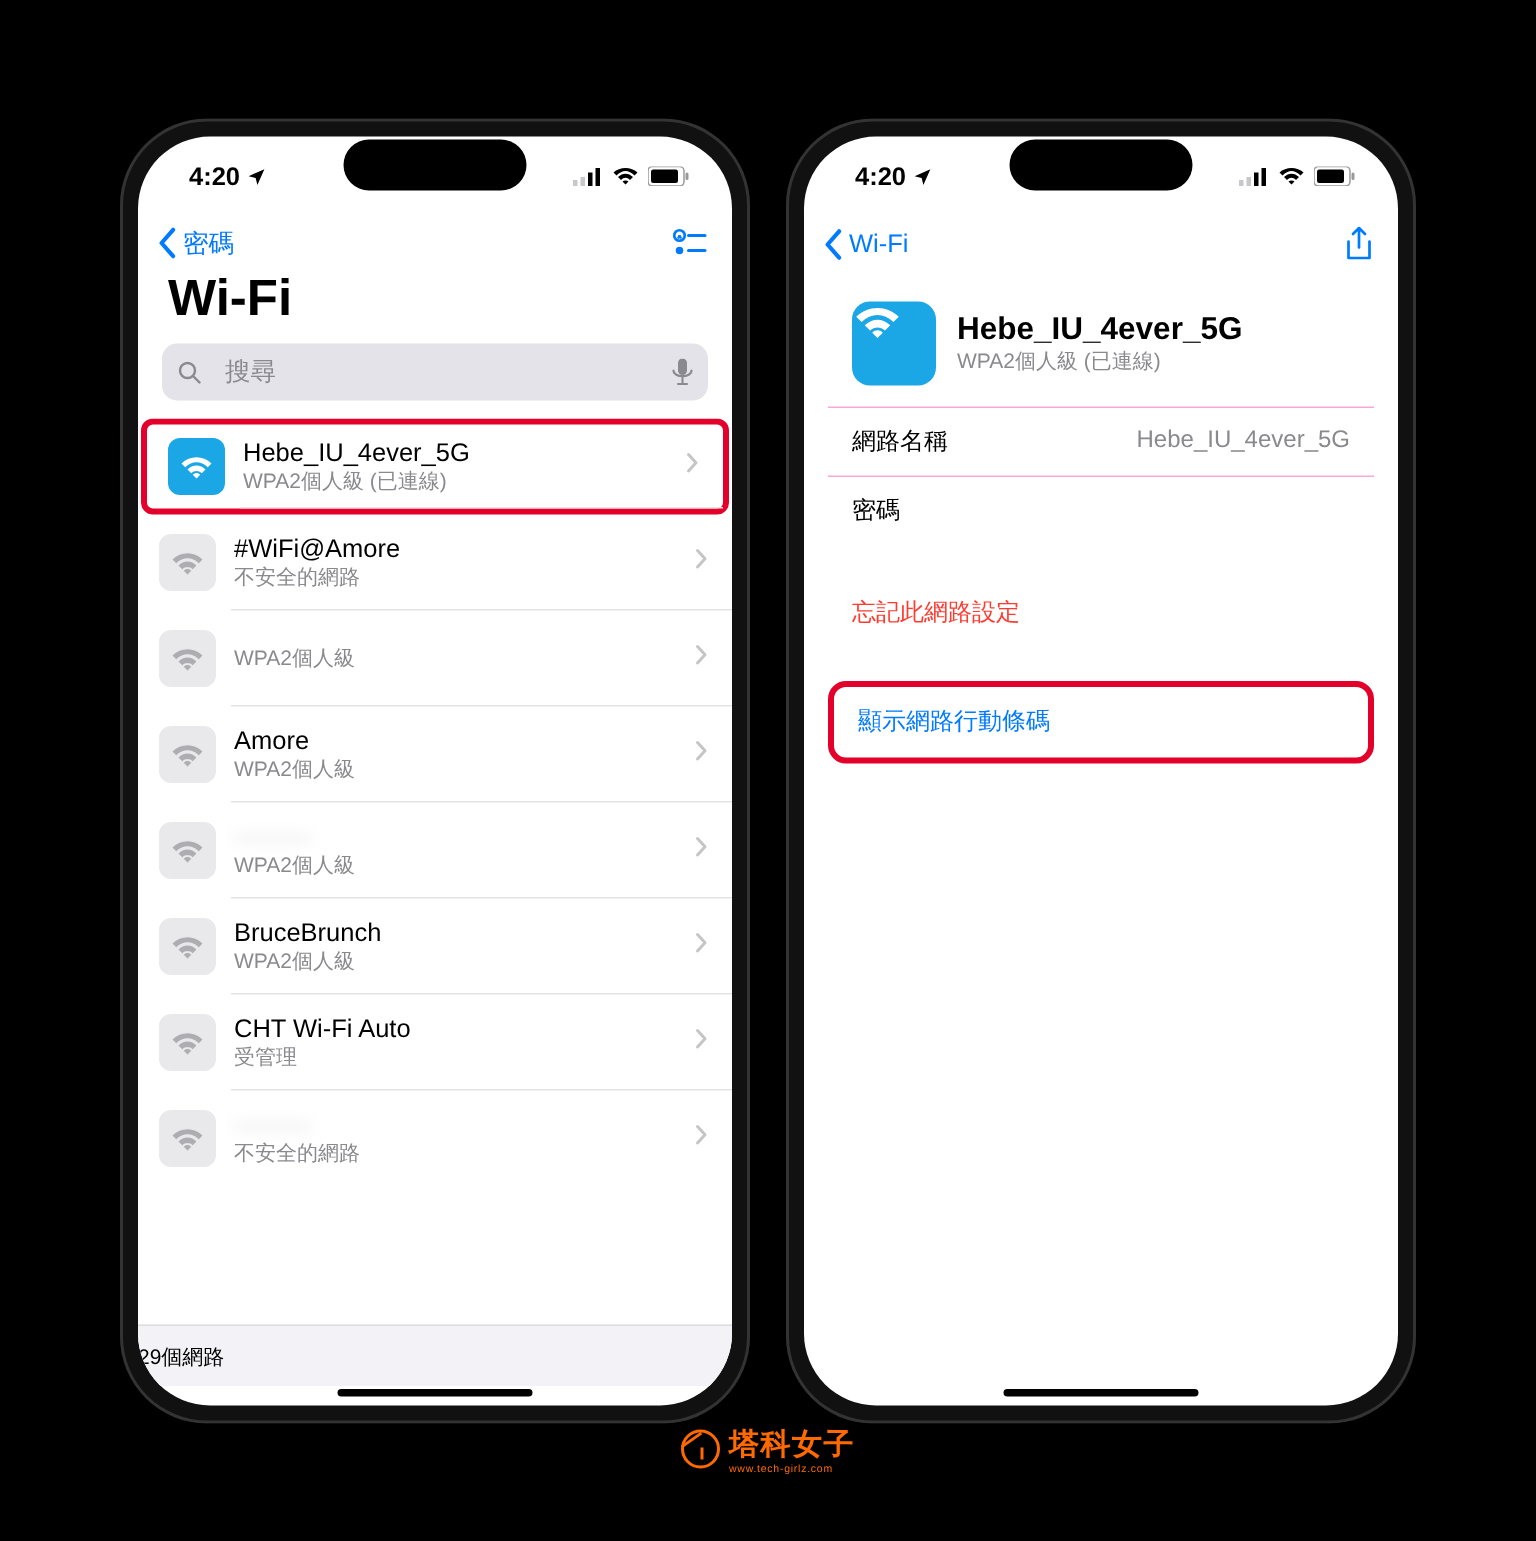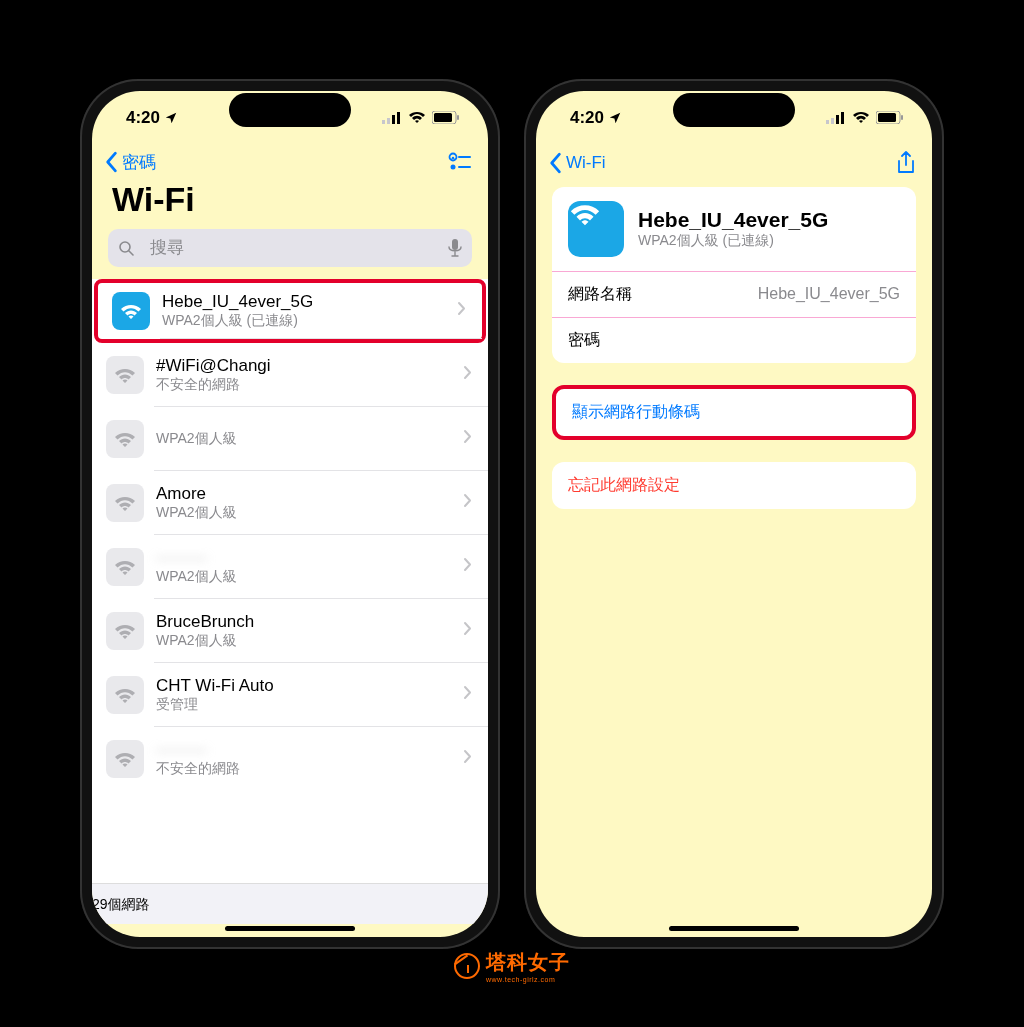--- a/index.html
+++ b/index.html
@@ -20,21 +20,21 @@
     height: 870px;
     background: #111;
     border-radius: 58px;
     padding: 12px;
     box-shadow: 0 0 0 2px #333 inset;
     position: relative;
   }
   .screen {
     width: 100%;
     height: 100%;
-    background: #fef9c3;
+    background: #ffffff;
     border-radius: 48px;
     overflow: hidden;
     position: relative;
     display: flex;
     flex-direction: column;
   }
   .notch {
     position: absolute;
     top: 14px;
     left: 50%;
@@ -317,21 +317,21 @@
               <path d="M2 2 L7 7.5 L2 13" stroke="#c5c5c8" stroke-width="2" fill="none" stroke-linecap="round" stroke-linejoin="round"></path>
             </svg></div>
   </div>
         <div class="row">
     <div class="wifi-icon inactive">
             <svg width="24" height="18" viewBox="0 0 24 18">
               <path d="M12 17 L14.5 14.5 C13 13 11 13 9.5 14.5 Z M6 11 C9.5 7.5 14.5 7.5 18 11 L15.5 13.5 C13.5 11.5 10.5 11.5 8.5 13.5 Z M2 7 C7.5 1.5 16.5 1.5 22 7 L19.5 9.5 C15 5 9 5 4.5 9.5 Z" fill="#aeaeb2"></path>
             </svg>
           </div>
     <div class="row-text">
-      <div class="row-title">#WiFi@Changi</div>
+      <div class="row-title">#WiFi@Amore</div>
       <div class="row-sub">不安全的網路</div>
     </div>
     <div class="chevron"><svg width="9" height="15" viewBox="0 0 9 15">
               <path d="M2 2 L7 7.5 L2 13" stroke="#c5c5c8" stroke-width="2" fill="none" stroke-linecap="round" stroke-linejoin="round"></path>
             </svg></div>
   </div>
         <div class="row">
     <div class="wifi-icon inactive">
             <svg width="24" height="18" viewBox="0 0 24 18">
               <path d="M12 17 L14.5 14.5 C13 13 11 13 9.5 14.5 Z M6 11 C9.5 7.5 14.5 7.5 18 11 L15.5 13.5 C13.5 11.5 10.5 11.5 8.5 13.5 Z M2 7 C7.5 1.5 16.5 1.5 22 7 L19.5 9.5 C15 5 9 5 4.5 9.5 Z" fill="#aeaeb2"></path>
@@ -482,26 +482,26 @@
       </div>
       <div class="kv">
         <span>網路名稱</span>
         <span class="val">Hebe_IU_4ever_5G</span>
       </div>
       <div class="kv">
         <span>密碼</span>
       </div>
     </div>
 
+    <div class="action-group">
+      <div class="action-row red">忘記此網路設定</div>
+    </div>
+
     <div class="action-group highlight">
       <div class="action-row blue">顯示網路行動條碼</div>
-    </div>
-
-    <div class="action-group">
-      <div class="action-row red">忘記此網路設定</div>
     </div>
 
     <div style="flex:1"></div>
     <div class="home-indicator"></div>
   </div>
 </div>
 
 <div class="watermark">
   <div class="watermark-icon"></div>
   <div>

